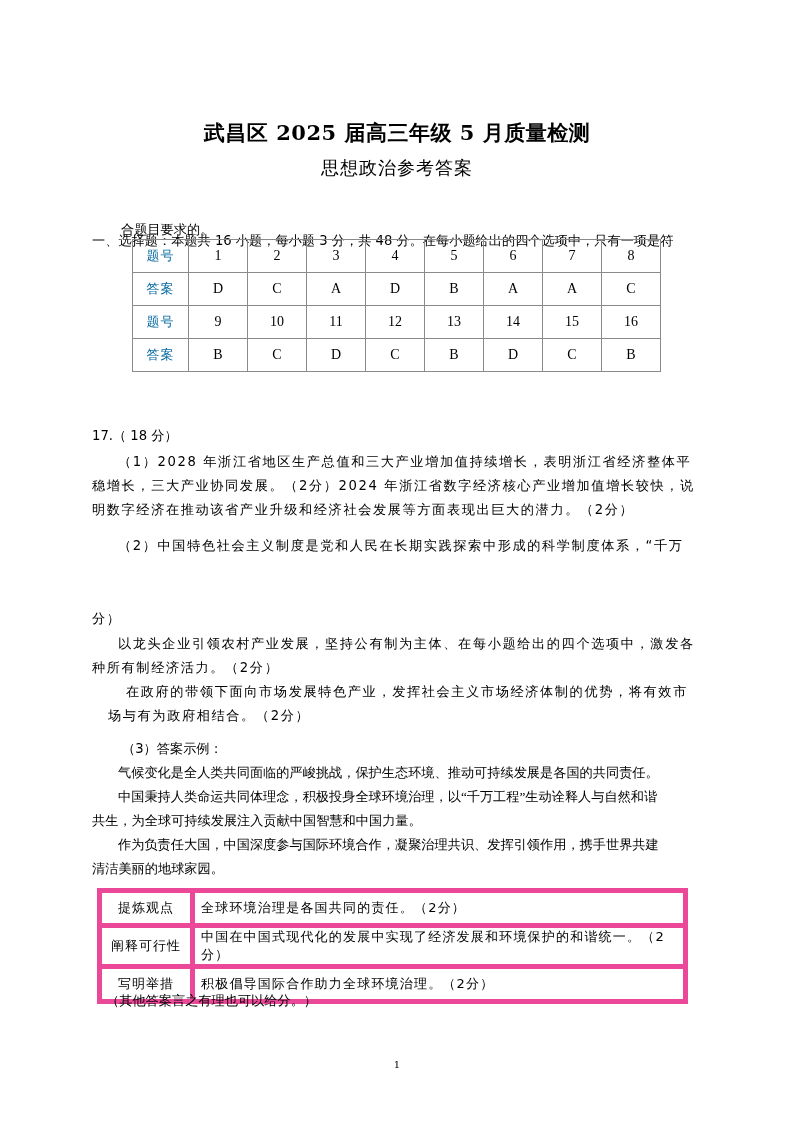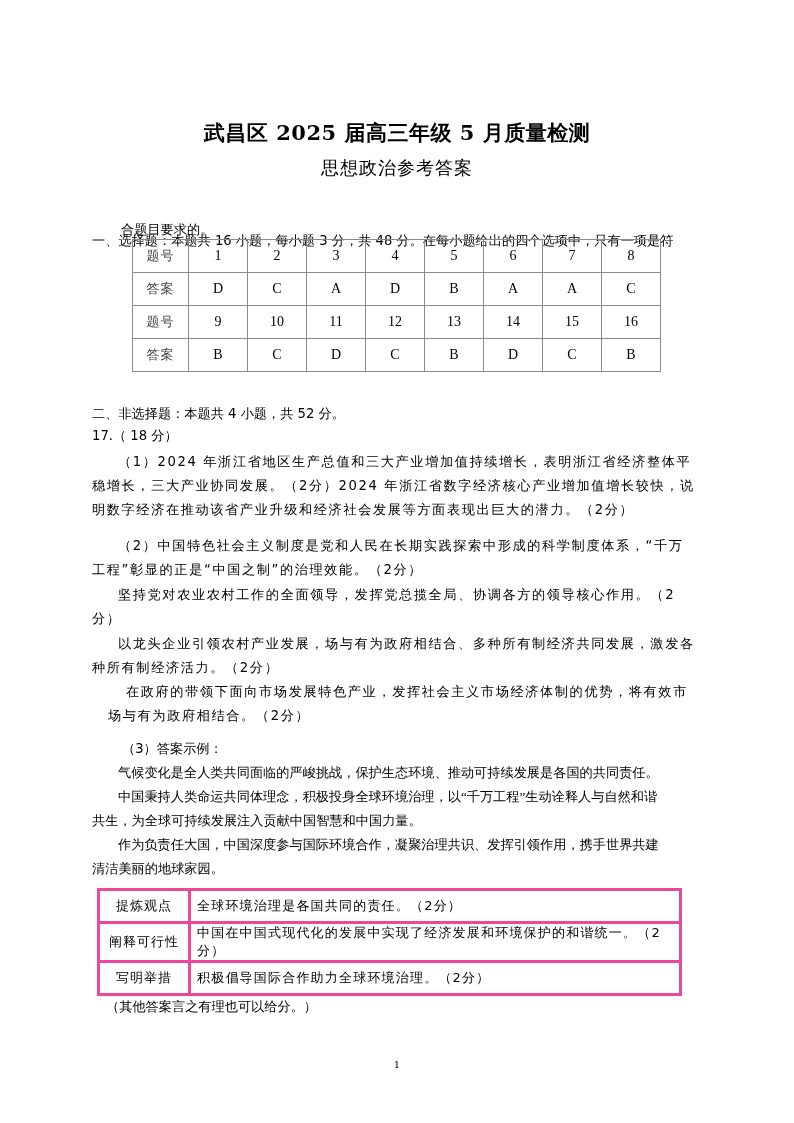--- a/index.html
+++ b/index.html
@@ -4,24 +4,24 @@
 <style>
   html, body { margin: 0; padding: 0; background: #ffffff; }
   body { width: 794px; height: 1123px; position: relative; overflow: hidden; color: #000; font-family: "DejaVu Sans", sans-serif; }
   .page { position: absolute; left: 0; top: 16px; width: 794px; height: 1123px; }
   .title { position: absolute; left: 0; width: 794px; top: 103px; text-align: center; font-family: "DejaVu Serif", serif; font-weight: bold; font-size: 21px; letter-spacing: 0.5px; }
   .subtitle { position: absolute; left: 0; width: 794px; top: 140px; text-align: center; font-size: 18px; letter-spacing: 1px; }
   .line { position: absolute; font-size: 13.2px; line-height: 18px; white-space: nowrap; }
   .spaced { letter-spacing: 1.6px; }
   table.mc { position: absolute; left: 132px; top: 223px; border-collapse: collapse; font-family: "Liberation Serif", serif; font-size: 14px; }
   table.mc td { border: 1px solid #8a8a8a; height: 32px; text-align: center; padding: 0; }
-  table.mc td.head { width: 55px; font-family: "DejaVu Sans", sans-serif; font-size: 13px; color: #404040; letter-spacing: 1px; }
+  table.mc td.head { width: 55px; font-family: "DejaVu Sans", sans-serif; font-size: 13px; color: #0369a1; letter-spacing: 1px; }
   table.mc td.cell { width: 58px; }
   table.rub { position: absolute; left: 97px; top: 872px; border-collapse: collapse; font-size: 13px; }
-  table.rub td { border: 3px solid #ec4899; height: 30px; padding: 0 6px; }
+  table.rub td { border: 5px solid #ec4899; height: 30px; padding: 0 6px; }
   table.rub td.k { width: 76px; text-align: center; letter-spacing: 1px; }
   table.rub td.v { width: 476px; letter-spacing: 1.2px; }
   .pagenum { position: absolute; left: 0; width: 794px; top: 1043px; text-align: center; font-family: "DejaVu Serif", serif; font-size: 10px; }
 </style>
 </head>
 <body>
 
 <div class="page">
   <div class="title">武昌区 2025 届高三年级 5 月质量检测</div>
   <div class="subtitle">思想政治参考答案</div>
@@ -71,32 +71,29 @@
       <td class="cell">D</td>
       <td class="cell">C</td>
       <td class="cell">B</td>
       <td class="cell">D</td>
       <td class="cell">C</td>
       <td class="cell">B</td>
     </tr>
   </tbody>
     </table>
 
-  <div class="line" style="left:92px;top:389px;">二、非选择题：本题共 4 小题，共 52 分。</div>
   <div class="line" style="left:92px;top:411px;">17.（ 18 分）</div>
 
-  <div class="line spaced" style="left:118px;top:437px;">（1）2024  年浙江省地区生产总值和三大产业增加值持续增长，表明浙江省经济整体平</div>
+  <div class="line spaced" style="left:118px;top:437px;">（1）2028  年浙江省地区生产总值和三大产业增加值持续增长，表明浙江省经济整体平</div>
   <div class="line spaced" style="left:92px;top:461px;">稳增长，三大产业协同发展。（2分）2024 年浙江省数字经济核心产业增加值增长较快，说</div>
   <div class="line spaced" style="left:92px;top:485px;">明数字经济在推动该省产业升级和经济社会发展等方面表现出巨大的潜力。（2分）</div>
 
   <div class="line spaced" style="left:118px;top:521px;">（2）中国特色社会主义制度是党和人民在长期实践探索中形成的科学制度体系，“千万</div>
-  <div class="line spaced" style="left:92px;top:545px;">工程”彰显的正是“中国之制”的治理效能。（2分）</div>
-  <div class="line spaced" style="left:118px;top:570px;">坚持党对农业农村工作的全面领导，发挥党总揽全局、协调各方的领导核心作用。（2</div>
   <div class="line spaced" style="left:92px;top:594px;">分）</div>
-  <div class="line spaced" style="left:118px;top:619px;">以龙头企业引领农村产业发展，场与有为政府相结合、多种所有制经济共同发展，激发各</div>
+  <div class="line spaced" style="left:118px;top:619px;">以龙头企业引领农村产业发展，坚持公有制为主体、在每小题给出的四个选项中，激发各</div>
   <div class="line spaced" style="left:92px;top:643px;">种所有制经济活力。（2分）</div>
   <div class="line spaced" style="left:118px;top:667px;margin-left:8px;">在政府的带领下面向市场发展特色产业，发挥社会主义市场经济体制的优势，将有效市</div>
   <div class="line spaced" style="left:92px;top:691px;margin-left:16px;">场与有为政府相结合。（2分）</div>
 
   <div class="line" style="left:122px;top:724px;">（3）答案示例：</div>
   <div class="line" style="left:118px;top:748px;">气候变化是全人类共同面临的严峻挑战，保护生态环境、推动可持续发展是各国的共同责任。</div>
   <div class="line" style="left:118px;top:772px;font-family:Liberation Serif, serif;">中国秉持人类命运共同体理念，积极投身全球环境治理，以“千万工程”生动诠释人与自然和谐</div>
   <div class="line" style="left:118px;top:820px;">作为负责任大国，中国深度参与国际环境合作，凝聚治理共识、发挥引领作用，携手世界共建</div>
   <div class="line" style="left:92px;top:796px;">共生，为全球可持续发展注入贡献中国智慧和中国力量。</div>
   <div class="line" style="left:92px;top:844px;">清洁美丽的地球家园。</div>
@@ -111,16 +108,16 @@
       <td class="k">阐释可行性</td>
       <td class="v">中国在中国式现代化的发展中实现了经济发展和环境保护的和谐统一。（2分）</td>
     </tr>
     <tr>
       <td class="k">写明举措</td>
       <td class="v">积极倡导国际合作助力全球环境治理。（2分）</td>
     </tr>
   </tbody>
     </table>
 
-  <div class="line" style="left:106px;top:976px;margin-top:6px;">（其他答案言之有理也可以给分。）</div>
+  <div class="line" style="left:106px;top:976px;">（其他答案言之有理也可以给分。）</div>
 
   <div class="pagenum">1</div>
 </div>
 
 </body></html>

